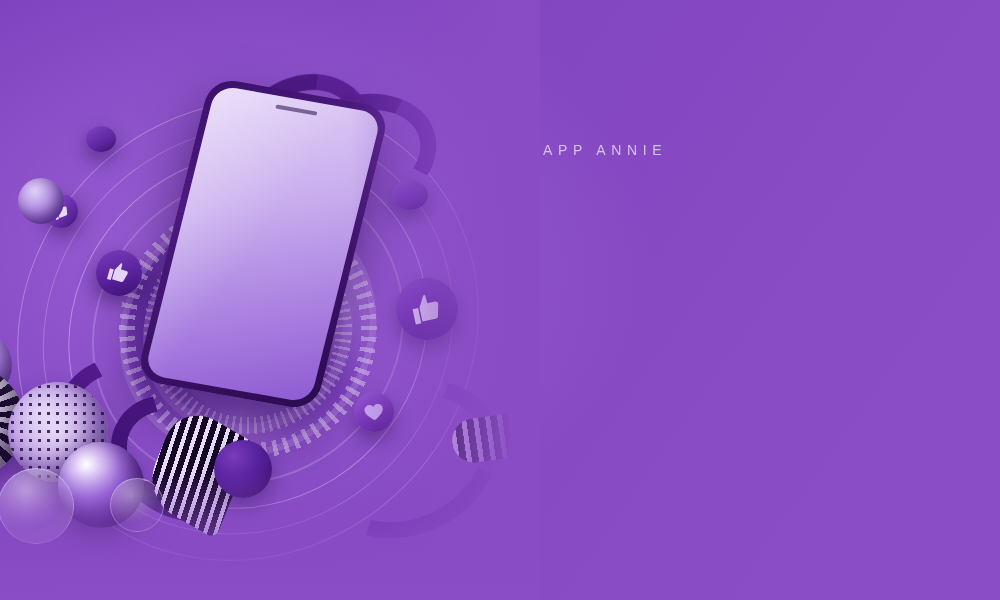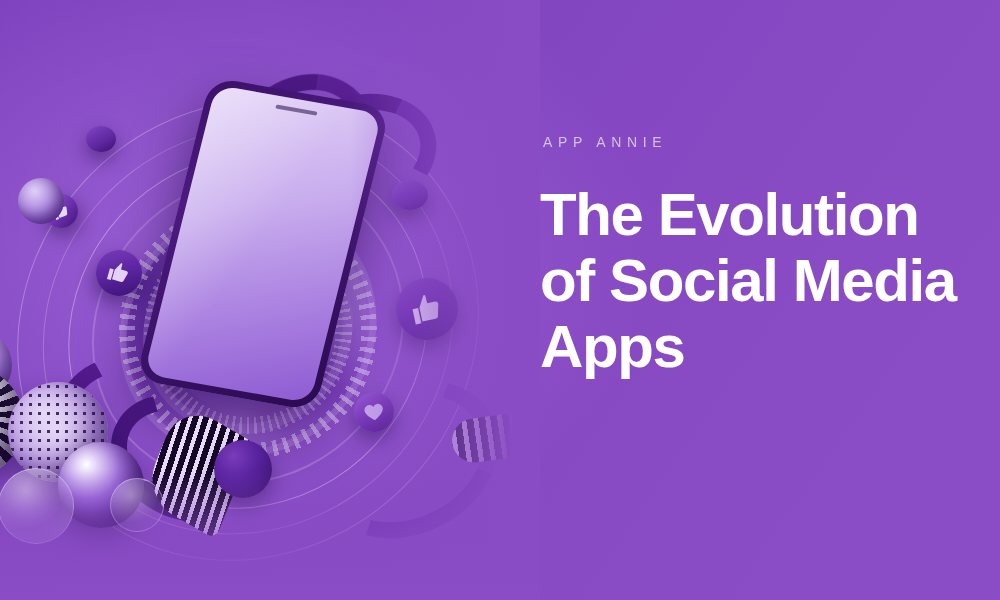--- a/index.html
+++ b/index.html
@@ -283,21 +283,21 @@
   #artwork-fade-b {
     position:absolute; left:0; bottom:0;
     width:100%; height:130px;
     background:linear-gradient(180deg, rgba(138,76,196,0) 0%, rgba(138,76,196,.92) 78%, #8b4dc5 100%);
     pointer-events:none;
   }
 
   
   #content {
     position:absolute;
-    left:543px; top:0;
+    left:543px; top:8px;
     width:440px; height:424px;
   }
   #eyebrow {
     position:absolute; top:134px; left:0;
     font-size:14px;
     font-weight:400;
     letter-spacing:5.6px;
     color:#d6c2ee;
     white-space:nowrap;
   }
@@ -393,16 +393,15 @@
     <div class="sphere sp-chrome"></div>
     <div class="sphere sp-glass1"></div>
     <div class="sphere sp-glass2"></div>
 
     <div id="artwork-fade"></div>
     <div id="artwork-fade-b"></div>
   </div>
 
   <div id="content">
     <div id="eyebrow">APP ANNIE</div>
-    <h1 id="headline">The Evolution of Social Media Apps</h1>
   </div>
 
 </div>
 
 </body></html>

